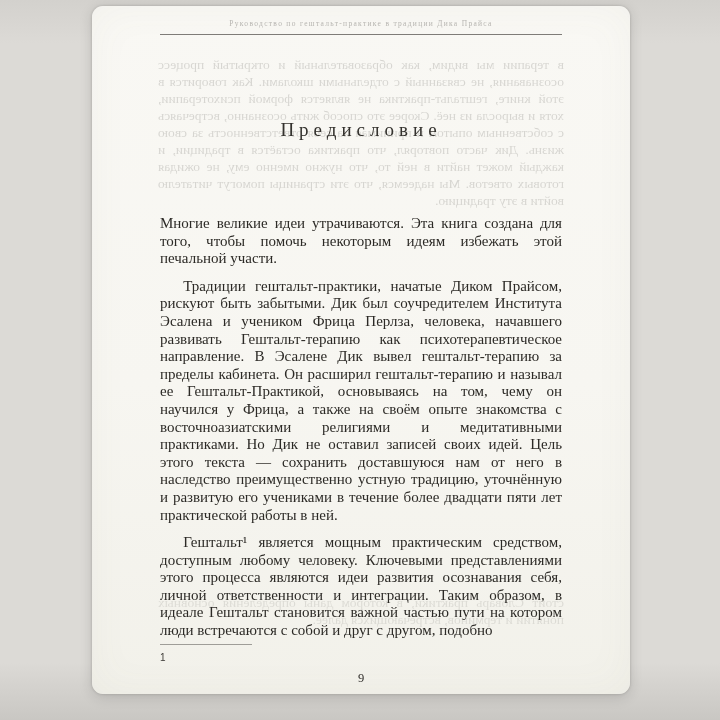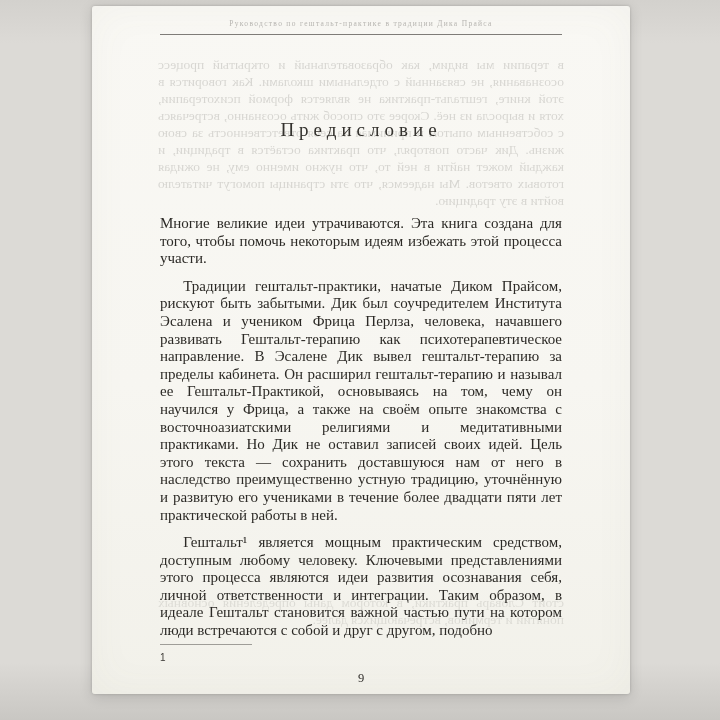--- a/index.html
+++ b/index.html
@@ -12,21 +12,21 @@
   .photo {
     position: relative;
     width: 720px; height: 720px;
     background: linear-gradient(180deg, #d3d1cd 0%, #dcdad6 6%, #dcdad6 92%, #c9c7c3 100%);
   }
   .book-page {
     position: absolute;
     left: 92px; top: 6px;
     width: 538px; height: 688px;
     background: linear-gradient(180deg, #f9f8f4 0%, #f7f6f1 55%, #f2f1ea 100%);
-    border-radius: 3px;
+    border-radius: 11px;
     box-shadow: 0 0 3px rgba(0,0,0,0.18), 0 3px 14px rgba(0,0,0,0.14), inset 0 0 40px rgba(120,110,90,0.05);
   }
   .page-inner {
     position: absolute; inset: 0;
     padding: 13px 68px 0 68px;
     box-sizing: border-box;
   }
   .running-header {
     text-align: center;
     font-size: 7.5px;
@@ -118,21 +118,21 @@
 
       <div class="running-header">Руководство по гештальт-практике в традиции Дика Прайса</div>
 
       <hr class="header-rule">
 
       <div class="ghost ghost-top">в терапии мы видим, как образовательный и открытый процесс осознавания, не связанный с отдельными школами. Как говорится в этой книге, гештальт-практика не является формой психотерапии, хотя и выросла из неё. Скорее это способ жить осознанно, встречаясь с собственным опытом и принимая на себя ответственность за свою жизнь. Дик часто повторял, что практика остаётся в традиции, и каждый может найти в ней то, что нужно именно ему, не ожидая готовых ответов. Мы надеемся, что эти страницы помогут читателю войти в эту традицию.</div>
 
       <h1 class="chapter-title">Предисловие</h1>
 
       <div class="body-text">
-        <p>Многие великие идеи утрачиваются. Эта книга создана для того, чтобы помочь некоторым идеям избежать этой процесса участи.</p>
+        <p>Многие великие идеи утрачиваются. Эта книга создана для того, чтобы помочь некоторым идеям избежать этой печальной участи.</p>
         <p class="indent">Традиции гештальт-практики, начатые Диком Прайсом, рискуют быть забытыми. Дик был соучредителем Института Эсалена и учеником Фрица Перлза, человека, начавшего развивать Гештальт-терапию как психотерапевтическое направление. В Эсалене Дик вывел гештальт-терапию за пределы кабинета. Он расширил гештальт-терапию и называл ее Гештальт-Практикой, основываясь на том, чему он научился у Фрица, а также на своём опыте знакомства с восточноазиатскими религиями и медитативными практиками. Но Дик не оставил записей своих идей. Цель этого текста — сохранить доставшуюся нам от него в наследство преимущественно устную традицию, уточнённую и развитую его учениками в течение более двадцати пяти лет практической работы в ней.</p>
         <p class="indent">Гештальт¹ является мощным практическим средством, доступным любому человеку. Ключевыми представлениями этого процесса являются идеи развития осознавания себя, личной ответственности и интеграции. Таким образом, в идеале Гештальт становится важной частью пути на котором люди встречаются с собой и друг с другом, подобно</p>
       </div>
 
       <div class="ghost ghost-bottom">стоит Словарь практики, в котором даны определения основных понятий и терминов, встречающихся далее.</div>
 
       <div class="footnote">
         <hr class="footnote-rule">
         <div class="footnote-line">
           <span>1</span>

